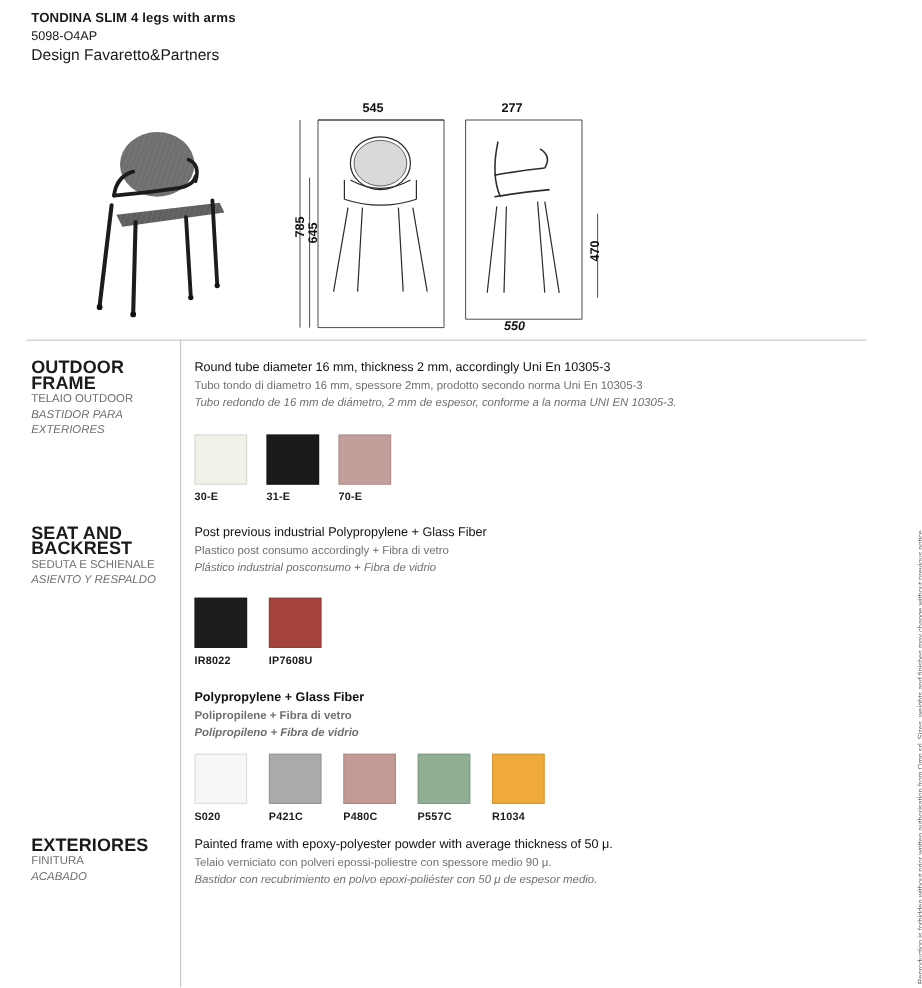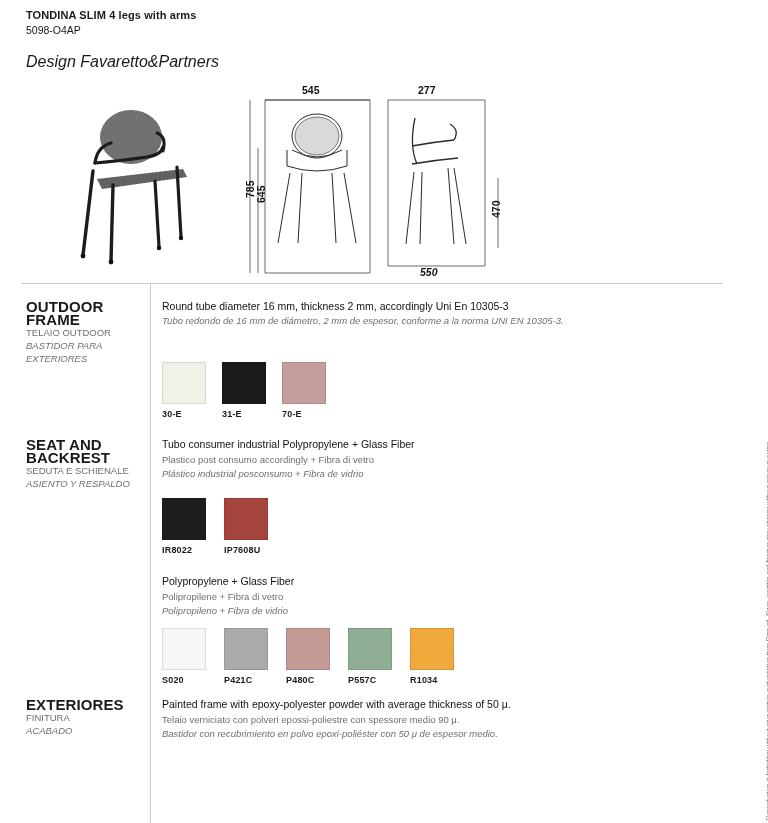--- a/index.html
+++ b/index.html
@@ -10,21 +10,21 @@
     color:#1a1a1a;
     position:relative;
     overflow:hidden;
   }
   .page{position:relative;width:768px;height:823px;}
 
   
   .header{position:absolute;left:26px;top:8px;width:420px;}
   .h-title{font-size:11px;font-weight:bold;letter-spacing:0.1px;line-height:14px;}
   .h-code{font-size:10.5px;line-height:14px;margin-top:1px;}
-  .h-design{font-size:16px;font-style:italic;line-height:14px;margin-top:18px;}
+  .h-design{font-size:13px;line-height:14px;margin-top:2px;}
 
   
   .photo{position:absolute;left:55px;top:95px;width:175px;height:175px;}
 
   
   .drawings{position:absolute;left:240px;top:88px;width:280px;height:190px;}
   .dim-label{position:absolute;font-size:10.5px;font-weight:bold;color:#111;}
   .dim-vert{position:absolute;font-size:10.5px;font-weight:bold;color:#111;transform:rotate(-90deg);transform-origin:left top;white-space:nowrap;}
 
   
@@ -152,20 +152,21 @@
   <div class="hr-top"></div>
   <div class="vrule"></div>
 
   <div class="sec-label" style="top:300px;">
     <div class="lbl-en">OUTDOOR FRAME</div>
     <div class="lbl-it">TELAIO OUTDOOR</div>
     <div class="lbl-es">BASTIDOR PARA EXTERIORES</div>
   </div>
   <div class="sec-body" style="top:299px;">
     <div class="t-en">Round tube diameter 16 mm, thickness 2 mm, accordingly Uni En 10305-3</div>
+    <div class="t-it">Tubo tondo di diametro 16 mm, spessore 2mm, prodotto secondo norma Uni En 10305-3</div>
     <div class="t-es">Tubo redondo de 16 mm de diámetro, 2 mm de espesor, conforme a la norma UNI EN 10305-3.</div>
   </div>
   <div class="swatches" style="left:162px;top:362px;">
     <div class="sw">
       <div class="sw-chip" style="background:#f2f1e9"></div>
       <div class="sw-code">30-E</div>
     </div>
     <div class="sw">
       <div class="sw-chip" style="background:#1a1a1a"></div>
       <div class="sw-code">31-E</div>
@@ -175,36 +176,36 @@
       <div class="sw-code">70-E</div>
     </div>
   </div>
 
   <div class="sec-label" style="top:438px;">
     <div class="lbl-en">SEAT AND BACKREST</div>
     <div class="lbl-it">SEDUTA E SCHIENALE</div>
     <div class="lbl-es">ASIENTO Y RESPALDO</div>
   </div>
   <div class="sec-body" style="top:437px;">
-    <div class="t-en">Tubo consumer industrial Polypropylene + Glass Fiber</div>
+    <div class="t-en">Post previous industrial Polypropylene + Glass Fiber</div>
     <div class="t-it">Plastico post consumo accordingly + Fibra di vetro</div>
     <div class="t-es">Plástico industrial posconsumo + Fibra de vidrio</div>
   </div>
   <div class="swatches" style="left:162px;top:498px;gap:18px;">
     <div class="sw">
       <div class="sw-chip" style="background:#1d1d1d"></div>
       <div class="sw-code">IR8022</div>
     </div>
     <div class="sw">
       <div class="sw-chip" style="background:#a4443c"></div>
       <div class="sw-code">IP7608U</div>
     </div>
   </div>
 
-  <div class="sec-body" style="top:574px;">
+  <div class="sec-body" style="top:574px;font-weight:bold;">
     <div class="t-en">Polypropylene + Glass Fiber</div>
     <div class="t-it">Polipropilene + Fibra di vetro</div>
     <div class="t-es">Polipropileno + Fibra de vidrio</div>
   </div>
   <div class="swatches" style="left:162px;top:628px;gap:18px;">
     <div class="sw">
       <div class="sw-chip" style="background:#f7f7f5"></div>
       <div class="sw-code">S020</div>
     </div>
     <div class="sw">

